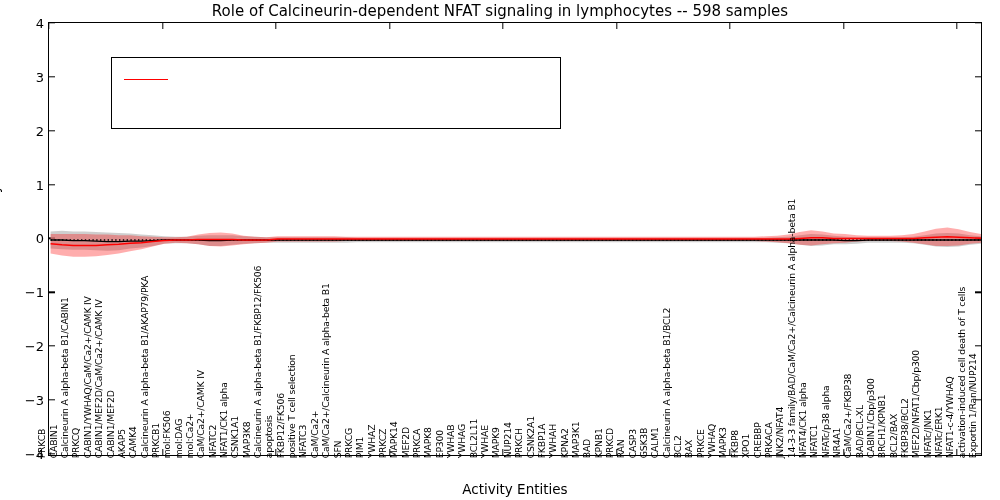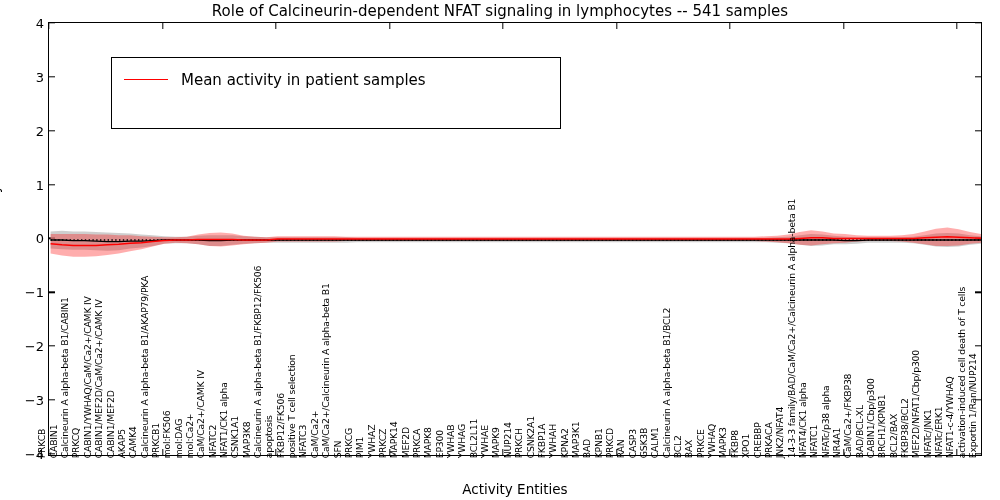--- a/index.html
+++ b/index.html
@@ -51,21 +51,21 @@
   .legrow{display:flex;align-items:center;height:29px;}
   .legline{width:44px;height:0;border-top:1.6px solid #000;margin-right:13px;}
   .legline.red{border-top-color:#ff0000;}
   .legtext{font-size:15px;}
 </style>
 </head>
 <body>
 
 <div id="fig">
 
-  <div id="title">Role of Calcineurin-dependent NFAT signaling in lymphocytes -- 541 samples</div>
+  <div id="title">Role of Calcineurin-dependent NFAT signaling in lymphocytes -- 598 samples</div>
 
   <div id="ylabel">Inferred Activity</div>
   <div id="xlabel">Activity Entities</div>
 
   <div id="axes">
     <div id="yticks">
         <div class="ytickmark" style="top: 430.8px;"></div>
         <div class="ytickmarkR" style="top: 430.8px;"></div>
         <div class="ytick" style="top: 430.8px;">−4</div>
         <div class="ytickmark" style="top: 376.95px;"></div>
@@ -119,21 +119,20 @@
           <path d="M1.6,211.0765L12.951219512195122,211.0765L24.302439024390246,211.0765L35.65365853658536,211.0765L47.00487804878049,211.615L58.356097560975606,211.615L69.70731707317071,212.1535L81.05853658536584,212.1535L92.40975609756097,213.2305L103.76097560975609,213.769L115.1121951219512,214.3075L126.46341463414633,214.3075L137.81463414634143,213.769L149.16585365853658,211.615L160.5170731707317,209.9995L171.8682926829268,209.46099999999998L183.21951219512195,210.53799999999998L194.57073170731704,212.692L205.92195121951218,213.769L217.27317073170732,214.3075L228.6243902439024,213.2305L239.97560975609755,213.2305L251.32682926829267,213.2305L262.6780487804878,213.2305L274.0292682926829,213.2305L285.38048780487804,213.2305L296.7317073170732,213.769L308.08292682926833,213.769L319.4341463414634,213.769L330.7853658536585,213.769L342.13658536585365,213.769L353.4878048780488,213.769L364.83902439024394,213.769L376.1902439024391,213.769L387.5414634146341,213.769L398.89268292682925,213.769L410.2439024390244,213.769L421.59512195121954,213.769L432.9463414634147,213.769L444.2975609756097,213.769L455.64878048780486,213.769L467,213.769L478.35121951219514,213.769L489.7024390243903,213.769L501.0536585365854,213.769L512.4048780487805,213.769L523.7560975609756,213.769L535.1073170731706,213.769L546.4585365853658,213.769L557.8097560975609,213.769L569.1609756097561,213.769L580.5121951219512,213.769L591.8634146341464,213.769L603.2146341463415,213.769L614.5658536585366,213.769L625.9170731707318,213.769L637.2682926829268,213.769L648.6195121951218,213.769L659.970731707317,213.769L671.3219512195121,213.769L682.6731707317073,213.769L694.0243902439024,213.769L705.3756097560976,213.769L716.7268292682927,213.2305L728.0780487804878,212.692L739.429268292683,211.615L750.7804878048781,208.9225L762.1317073170732,207.307L773.4829268292682,208.384L784.8341463414633,210.53799999999998L796.1853658536585,211.0765L807.5365853658536,212.1535L818.8878048780488,212.692L830.2390243902439,212.692L841.590243902439,212.692L852.9414634146342,212.1535L864.2926829268293,211.0765L875.6439024390244,208.384L886.9951219512194,205.6915L898.3463414634145,204.6145L909.6975609756097,206.23L921.0487804878048,208.9225L932.4,211.0765L932.4,219.6925L921.0487804878048,220.76950000000002L909.6975609756097,222.385L898.3463414634145,222.92350000000002L886.9951219512194,222.92350000000002L875.6439024390244,221.308L864.2926829268293,219.6925L852.9414634146342,218.61550000000003L841.590243902439,218.07699999999997L830.2390243902439,218.07699999999997L818.8878048780488,218.07699999999997L807.5365853658536,218.61550000000003L796.1853658536585,219.6925L784.8341463414633,220.23099999999997L773.4829268292682,221.308L762.1317073170732,222.385L750.7804878048781,221.8465L739.429268292683,220.23099999999997L728.0780487804878,219.154L716.7268292682927,218.61550000000003L705.3756097560976,218.07699999999997L694.0243902439024,218.07699999999997L682.6731707317073,218.07699999999997L671.3219512195121,218.07699999999997L659.970731707317,218.07699999999997L648.6195121951218,218.07699999999997L637.2682926829268,218.07699999999997L625.9170731707318,218.07699999999997L614.5658536585366,218.07699999999997L603.2146341463415,218.07699999999997L591.8634146341464,218.07699999999997L580.5121951219512,218.07699999999997L569.1609756097561,218.07699999999997L557.8097560975609,218.07699999999997L546.4585365853658,218.07699999999997L535.1073170731706,218.07699999999997L523.7560975609756,218.07699999999997L512.4048780487805,218.07699999999997L501.0536585365854,218.07699999999997L489.7024390243903,218.07699999999997L478.35121951219514,218.07699999999997L467,218.07699999999997L455.64878048780486,218.07699999999997L444.2975609756097,218.07699999999997L432.9463414634147,218.07699999999997L421.59512195121954,218.07699999999997L410.2439024390244,218.07699999999997L398.89268292682925,218.07699999999997L387.5414634146341,218.07699999999997L376.1902439024391,218.07699999999997L364.83902439024394,218.07699999999997L353.4878048780488,218.07699999999997L342.13658536585365,218.07699999999997L330.7853658536585,218.07699999999997L319.4341463414634,218.07699999999997L308.08292682926833,218.07699999999997L296.7317073170732,218.07699999999997L285.38048780487804,218.61550000000003L274.0292682926829,218.61550000000003L262.6780487804878,218.61550000000003L251.32682926829267,218.61550000000003L239.97560975609755,218.61550000000003L228.6243902439024,218.61550000000003L217.27317073170732,219.6925L205.92195121951218,220.23099999999997L194.57073170731704,221.308L183.21951219512195,222.385L171.8682926829268,223.46200000000002L160.5170731707317,222.92350000000002L149.16585365853658,221.308L137.81463414634143,220.23099999999997L126.46341463414633,219.6925L115.1121951219512,220.76950000000002L103.76097560975609,223.46200000000002L92.40975609756097,226.15449999999998L81.05853658536584,228.3085L69.70731707317071,230.4625L58.356097560975606,232.078L47.00487804878049,233.155L35.65365853658536,233.69349999999997L24.302439024390246,233.69349999999997L12.951219512195122,232.6165L1.6,230.4625Z" fill="#ff0000" fill-opacity="0.32" stroke="none"></path>
           <path d="M1.6,217L12.951219512195122,217L24.302439024390246,217.5385L35.65365853658536,217.5385L47.00487804878049,218.07699999999997L58.356097560975606,218.61550000000003L69.70731707317071,218.61550000000003L81.05853658536584,218.07699999999997L92.40975609756097,218.07699999999997L103.76097560975609,217.5385L115.1121951219512,217L126.46341463414633,217L137.81463414634143,217L149.16585365853658,217L160.5170731707317,217.5385L171.8682926829268,217.5385L183.21951219512195,217L194.57073170731704,217L205.92195121951218,217L217.27317073170732,217L228.6243902439024,217L239.97560975609755,217L251.32682926829267,217L262.6780487804878,217L274.0292682926829,217L285.38048780487804,217L296.7317073170732,217L308.08292682926833,217L319.4341463414634,217L330.7853658536585,217L342.13658536585365,217L353.4878048780488,217L364.83902439024394,217L376.1902439024391,217L387.5414634146341,217L398.89268292682925,217L410.2439024390244,217L421.59512195121954,217L432.9463414634147,217L444.2975609756097,217L455.64878048780486,217L467,217L478.35121951219514,217L489.7024390243903,217L501.0536585365854,217L512.4048780487805,217L523.7560975609756,217L535.1073170731706,217L546.4585365853658,217L557.8097560975609,217L569.1609756097561,217L580.5121951219512,217L591.8634146341464,217L603.2146341463415,217L614.5658536585366,217L625.9170731707318,217L637.2682926829268,217L648.6195121951218,217L659.970731707317,217L671.3219512195121,217L682.6731707317073,217L694.0243902439024,217L705.3756097560976,217L716.7268292682927,217L728.0780487804878,217L739.429268292683,217L750.7804878048781,217L762.1317073170732,217L773.4829268292682,217L784.8341463414633,217L796.1853658536585,217.5385L807.5365853658536,217.5385L818.8878048780488,217L830.2390243902439,217L841.590243902439,217L852.9414634146342,217L864.2926829268293,217L875.6439024390244,217L886.9951219512194,217L898.3463414634145,217L909.6975609756097,217L921.0487804878048,217L932.4,217" fill="none" stroke="#000000" stroke-width="1.3"></path>
           <path d="M1.6,217L12.951219512195122,217L24.302439024390246,217L35.65365853658536,217L47.00487804878049,217L58.356097560975606,217L69.70731707317071,217L81.05853658536584,217L92.40975609756097,217L103.76097560975609,217L115.1121951219512,217L126.46341463414633,217L137.81463414634143,217L149.16585365853658,217L160.5170731707317,217L171.8682926829268,217L183.21951219512195,217L194.57073170731704,217L205.92195121951218,217L217.27317073170732,217L228.6243902439024,217L239.97560975609755,217L251.32682926829267,217L262.6780487804878,217L274.0292682926829,217L285.38048780487804,217L296.7317073170732,217L308.08292682926833,217L319.4341463414634,217L330.7853658536585,217L342.13658536585365,217L353.4878048780488,217L364.83902439024394,217L376.1902439024391,217L387.5414634146341,217L398.89268292682925,217L410.2439024390244,217L421.59512195121954,217L432.9463414634147,217L444.2975609756097,217L455.64878048780486,217L467,217L478.35121951219514,217L489.7024390243903,217L501.0536585365854,217L512.4048780487805,217L523.7560975609756,217L535.1073170731706,217L546.4585365853658,217L557.8097560975609,217L569.1609756097561,217L580.5121951219512,217L591.8634146341464,217L603.2146341463415,217L614.5658536585366,217L625.9170731707318,217L637.2682926829268,217L648.6195121951218,217L659.970731707317,217L671.3219512195121,217L682.6731707317073,217L694.0243902439024,217L705.3756097560976,217L716.7268292682927,217L728.0780487804878,217L739.429268292683,217L750.7804878048781,217L762.1317073170732,217L773.4829268292682,217L784.8341463414633,217L796.1853658536585,217L807.5365853658536,217L818.8878048780488,217L830.2390243902439,217L841.590243902439,217L852.9414634146342,217L864.2926829268293,217L875.6439024390244,217L886.9951219512194,217L898.3463414634145,217L909.6975609756097,217L921.0487804878048,217L932.4,217" fill="none" stroke="#000" stroke-width="1.4" stroke-dasharray="1.4,2.4"></path>
           <path d="M1.6,220.76950000000002L12.951219512195122,221.8465L24.302439024390246,222.385L35.65365853658536,222.385L47.00487804878049,222.385L58.356097560975606,221.8465L69.70731707317071,221.308L81.05853658536584,220.23099999999997L92.40975609756097,219.6925L103.76097560975609,218.61550000000003L115.1121951219512,217.5385L126.46341463414633,217L137.81463414634143,217L149.16585365853658,216.4615L160.5170731707317,216.4615L171.8682926829268,216.4615L183.21951219512195,216.4615L194.57073170731704,217L205.92195121951218,217L217.27317073170732,217L228.6243902439024,215.923L239.97560975609755,215.923L251.32682926829267,215.923L262.6780487804878,215.923L274.0292682926829,215.923L285.38048780487804,215.923L296.7317073170732,215.923L308.08292682926833,215.923L319.4341463414634,215.923L330.7853658536585,215.923L342.13658536585365,215.923L353.4878048780488,215.923L364.83902439024394,215.923L376.1902439024391,215.923L387.5414634146341,215.923L398.89268292682925,215.923L410.2439024390244,215.923L421.59512195121954,215.923L432.9463414634147,215.923L444.2975609756097,215.923L455.64878048780486,215.923L467,215.923L478.35121951219514,215.923L489.7024390243903,215.923L501.0536585365854,215.923L512.4048780487805,215.923L523.7560975609756,215.923L535.1073170731706,215.923L546.4585365853658,215.923L557.8097560975609,215.923L569.1609756097561,215.923L580.5121951219512,215.923L591.8634146341464,215.923L603.2146341463415,215.923L614.5658536585366,215.923L625.9170731707318,215.923L637.2682926829268,215.923L648.6195121951218,215.923L659.970731707317,215.923L671.3219512195121,215.923L682.6731707317073,215.923L694.0243902439024,215.923L705.3756097560976,215.923L716.7268292682927,215.923L728.0780487804878,215.923L739.429268292683,215.923L750.7804878048781,215.3845L762.1317073170732,214.846L773.4829268292682,214.846L784.8341463414633,215.3845L796.1853658536585,215.3845L807.5365853658536,215.3845L818.8878048780488,215.3845L830.2390243902439,215.3845L841.590243902439,215.3845L852.9414634146342,215.3845L864.2926829268293,215.3845L875.6439024390244,214.846L886.9951219512194,214.3075L898.3463414634145,213.769L909.6975609756097,214.3075L921.0487804878048,214.846L932.4,215.3845" fill="none" stroke="#ff0000" stroke-width="1.5"></path>
         </svg>
       </div>
 
     <div id="legend">
       <div class="legrow">
         <span class="legline red"></span>
-        <span class="legtext">Mean activity in patient samples</span>
       </div>
     </div>
   </div>
 
   <div id="xcats">
       <div class="xcat" style="left: -1.6px;">PRKCB</div>
       <div class="xcat" style="left: 9.75122px;">CABIN1</div>
       <div class="xcat" style="left: 21.1024px;">Calcineurin A alpha-beta B1/CABIN1</div>
       <div class="xcat" style="left: 32.4537px;">PRKCQ</div>
       <div class="xcat" style="left: 43.8049px;">CABIN1/YWHAQ/CaM/Ca2+/CAMK IV</div>

